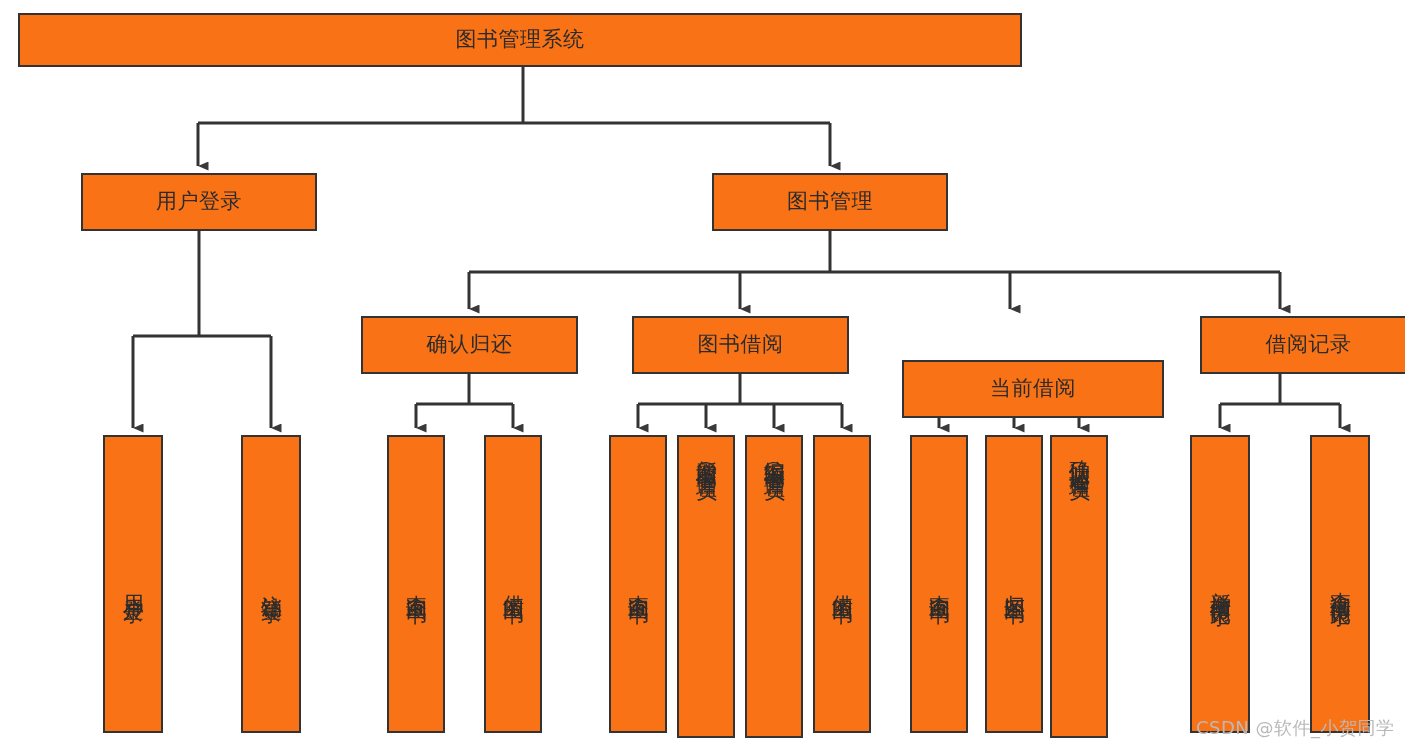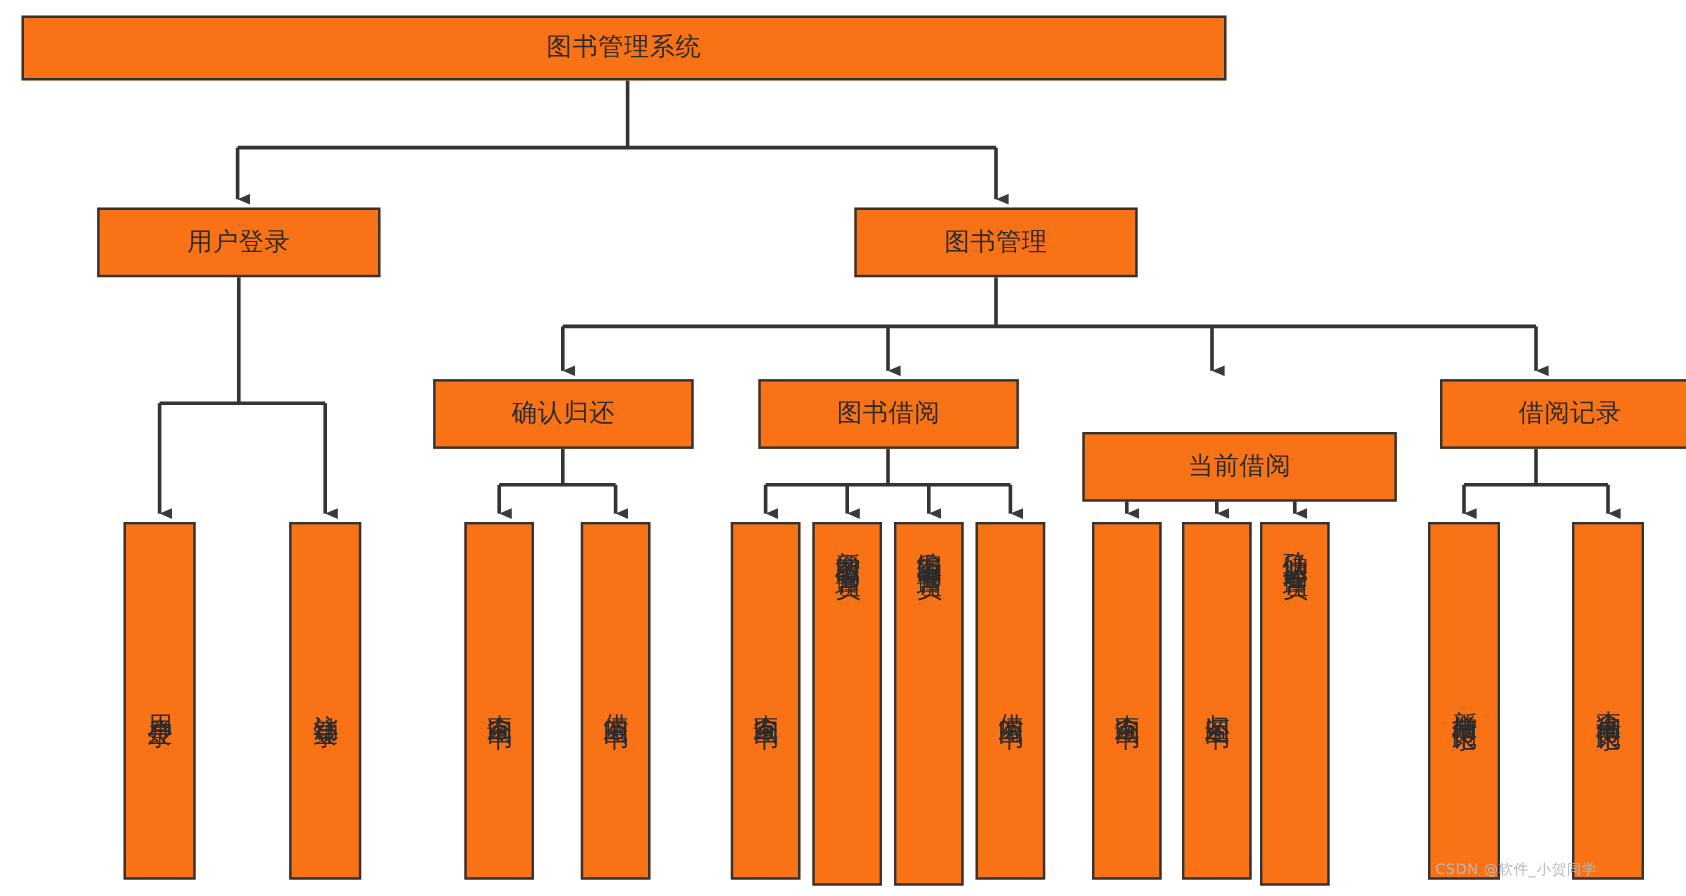--- a/index.html
+++ b/index.html
@@ -60,21 +60,21 @@
     line-height: 1.0;
     letter-spacing: 3px;
     white-space: nowrap;
   }
   .node.vert.centered {
     align-items: center;
     padding-top: 0;
   }
   .watermark {
     position: absolute;
-    font-size: 12px;
+    font-size: 18px;
     color: #b9b9b9;
     white-space: nowrap;
     letter-spacing: 0.5px;
   }
 </style>
 </head>
 <body>
 
 <div id="canvas">
 

